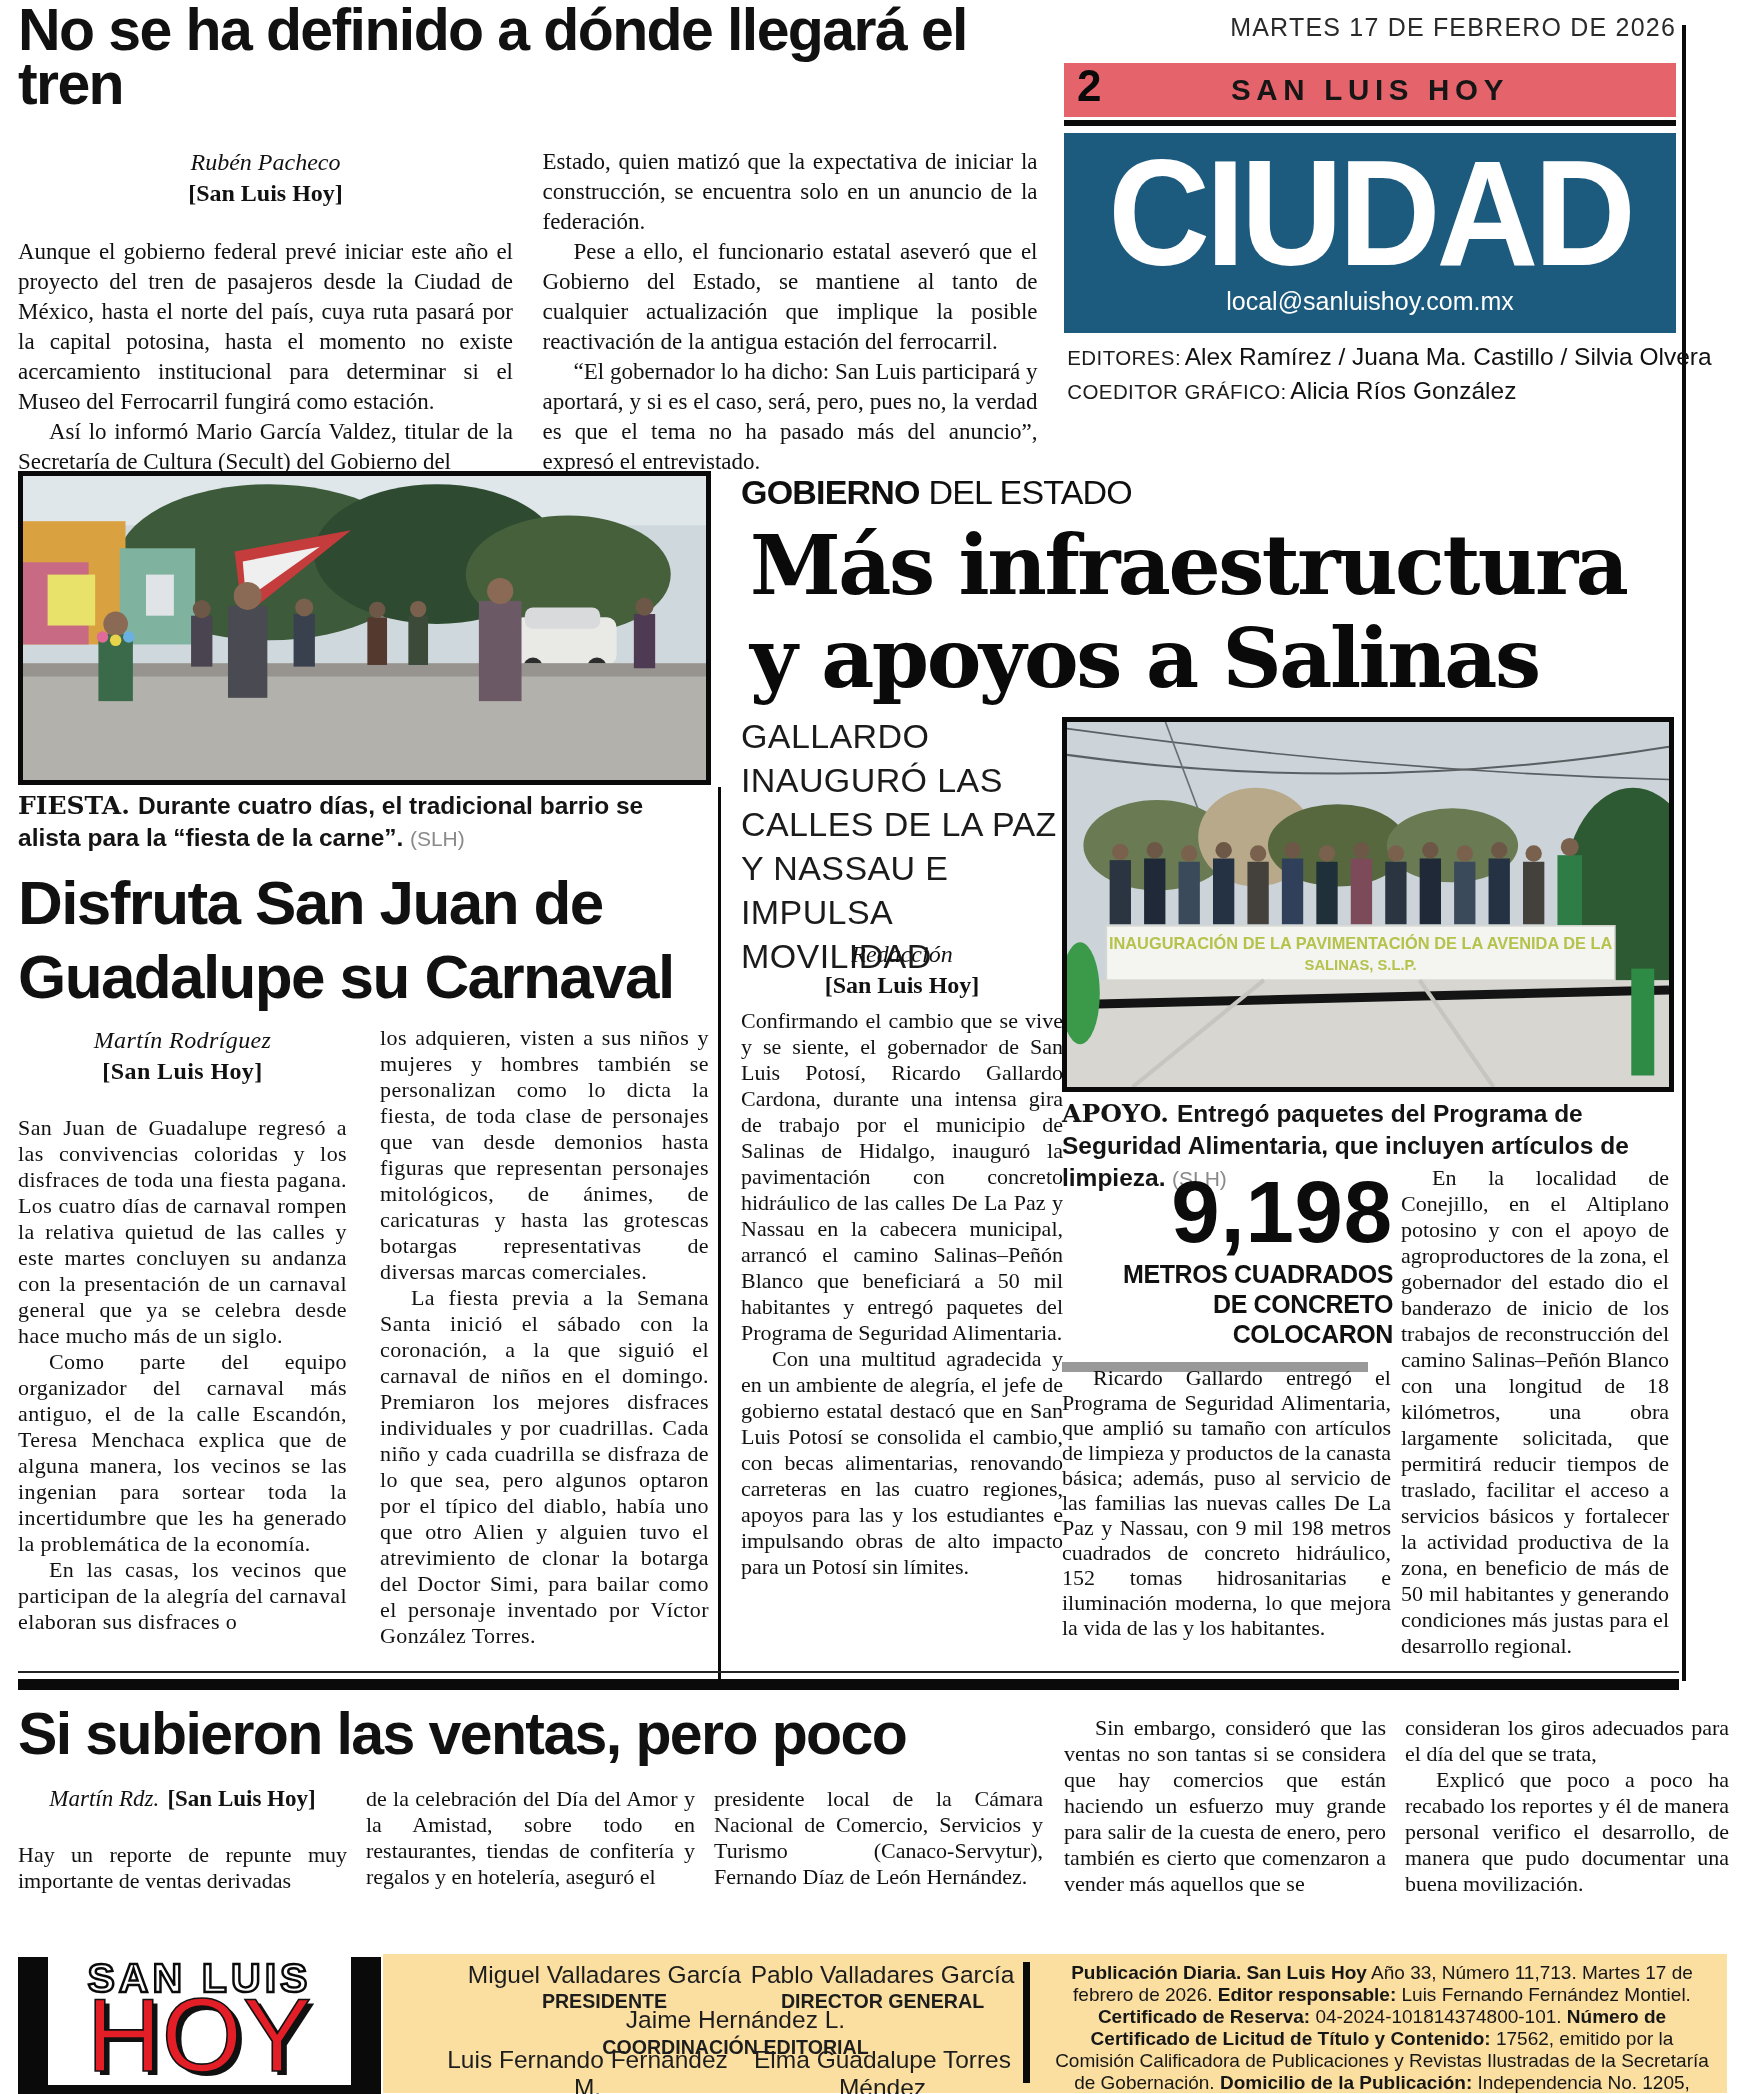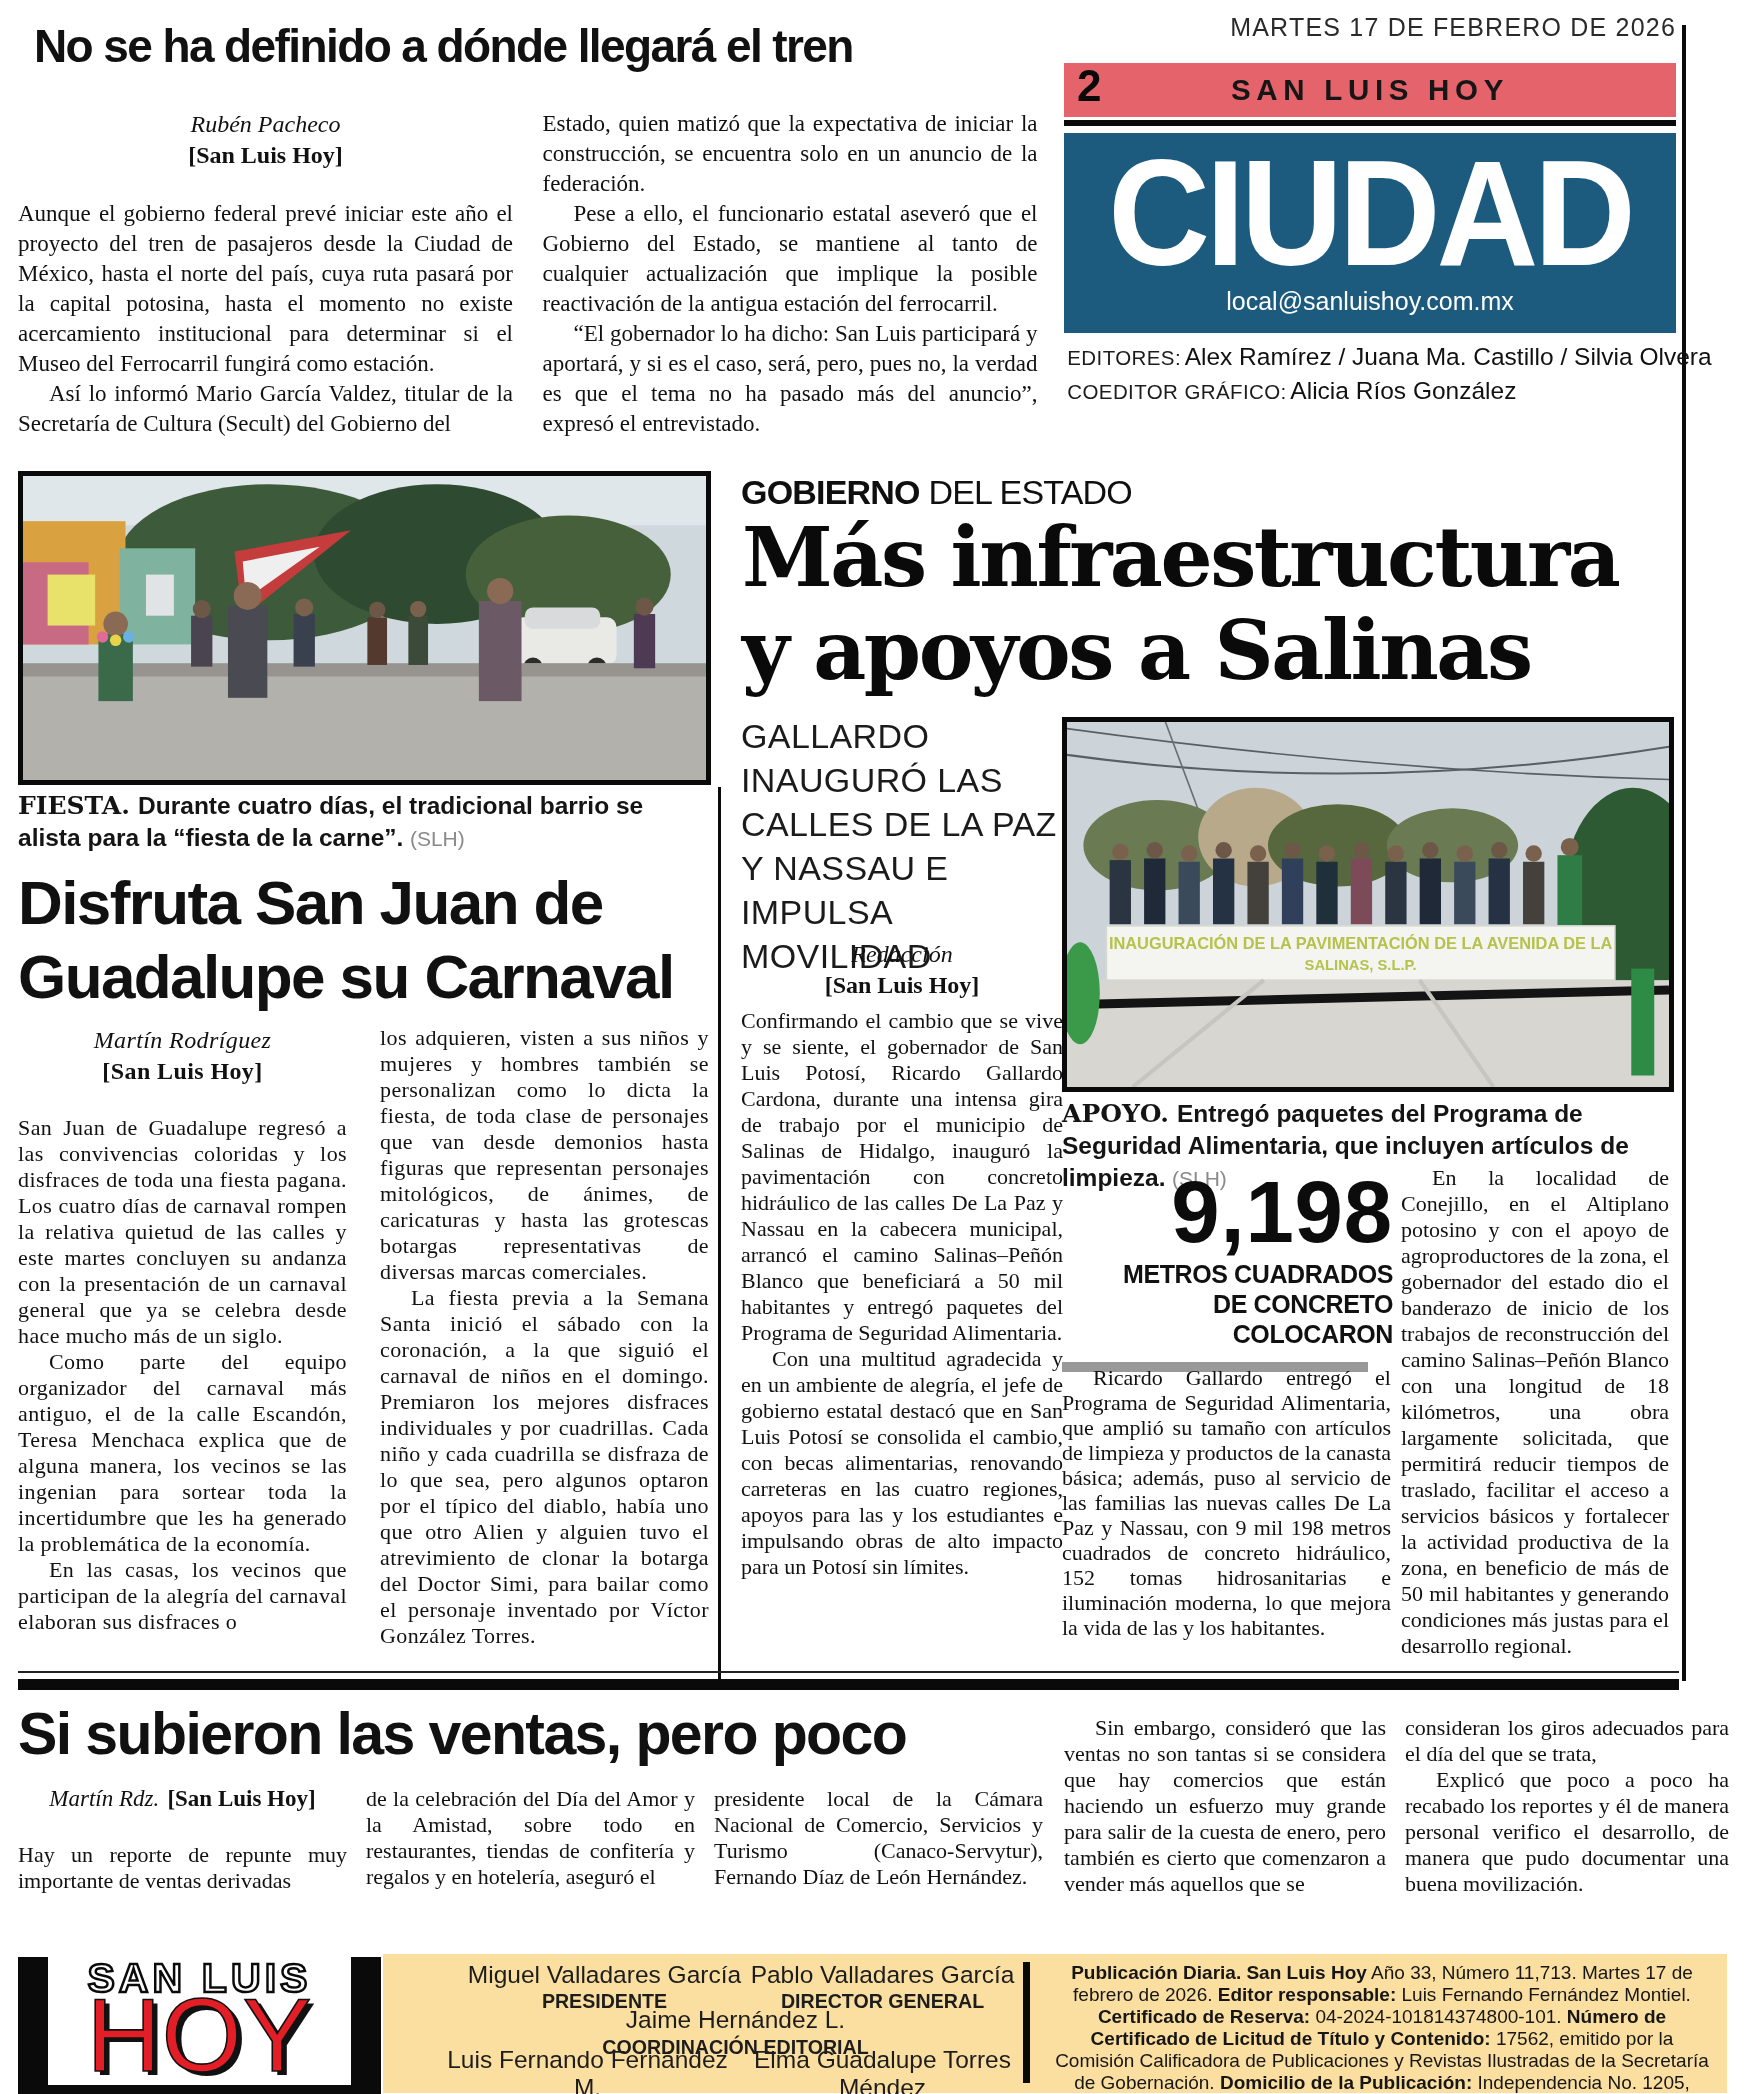--- a/index.html
+++ b/index.html
@@ -11,21 +11,21 @@
 
   
   .vrule{position:absolute;background:#0a0a0a}
   #vrule-right{left:1682px;top:24.5px;width:4.1px;height:1656px}
   #vrule-mid{left:718px;top:787px;width:3.3px;height:894px}
   #hairline-mid{position:absolute;left:18px;top:1671px;width:1661px;height:1.6px;background:#222}
   #thickbar{position:absolute;left:18px;top:1679px;width:1661px;height:10.6px;background:#0a0a0a}
 
   
   #tren{position:absolute;left:18px;top:3.3px;width:1020px}
-  #tren h1{margin:16px;font-size:46px;line-height:54px;font-weight:700;letter-spacing:-1.6px}
+  #tren h1{margin:0;font-size:59px;line-height:54px;font-weight:700;letter-spacing:-1.6px}
   .tren-cols{display:flex;gap:29.5px;margin-top:36px}
   .tren-col{width:495px;font-size:23px;line-height:30px}
   .byline{text-align:center;font-family:"Liberation Serif",serif;margin-bottom:28px}
   .by-author{font-style:italic;font-size:24px;line-height:31px}
   .by-outlet{font-weight:bold;font-size:24px;line-height:31px}
 
   
   #hdr{position:absolute;left:1064px;top:13px;width:612px}
   .hdr-date{text-align:right;font-size:25px;letter-spacing:1.2px;color:#2a2a2a}
   .hdr-redbar{position:relative;height:54px;background:#e5636b;margin-top:21px;
@@ -236,21 +236,21 @@
     </div>
     <div class="carn-col">
       <p>los adquieren, visten a sus niños y mujeres y hombres también se personalizan como lo dicta la fiesta, de toda clase de personajes que van desde demonios hasta figuras que representan personajes mitológicos, de ánimes, de caricaturas y hasta las grotescas botargas representativas de diversas marcas comerciales.</p>
       <p class="ind">La fiesta previa a la Semana Santa inició el sábado con la coronación, a la que siguió el carnaval de niños en el domingo. Premiaron los mejores disfraces individuales y por cuadrillas. Cada niño y cada cuadrilla se disfraza de lo que sea, pero algunos optaron por el típico del diablo, había uno que otro Alien y alguien tuvo el atrevimiento de clonar la botarga del Doctor Simi, para bailar como el personaje inventado por Víctor González Torres.</p>
     </div>
   </section>
 
   <div id="salinas-kicker">
     <span class="kicker-b">GOBIERNO</span><span> DEL ESTADO</span>
   </div>
-  <h2 id="salinas-headline" style="margin:4px">Más infraestructura y apoyos a Salinas</h2>
+  <h2 id="salinas-headline" style="margin:12px">Más infraestructura y apoyos a Salinas</h2>
   <div id="salinas-subhead">GALLARDO INAUGURÓ LAS CALLES DE LA PAZ Y NASSAU E IMPULSA MOVILIDAD</div>
   <div id="salinas-byline" class="byline">
     <div class="by-author">Redacción</div>
     <div class="by-outlet">[San Luis Hoy]</div>
   </div>
   <div id="salinas-col1" class="serifbody">
     <p>Confirmando el cambio que se vive y se siente, el gobernador de San Luis Potosí, Ricardo Gallardo Cardona, durante una intensa gira de trabajo por el municipio de Salinas de Hidalgo, inauguró la pavimentación con concreto hidráulico de las calles De La Paz y Nassau en la cabecera municipal, arrancó el camino Salinas–Peñón Blanco que beneficiará a 50 mil habitantes y entregó paquetes del Programa de Seguridad Alimentaria.</p>
     <p class="ind">Con una multitud agradecida y en un ambiente de alegría, el jefe de gobierno estatal destacó que en San Luis Potosí se consolida el cambio, con becas alimentarias, renovando carreteras en las cuatro regiones, apoyos para las y los estudiantes e impulsando obras de alto impacto para un Potosí sin límites.</p>
   </div>
 

